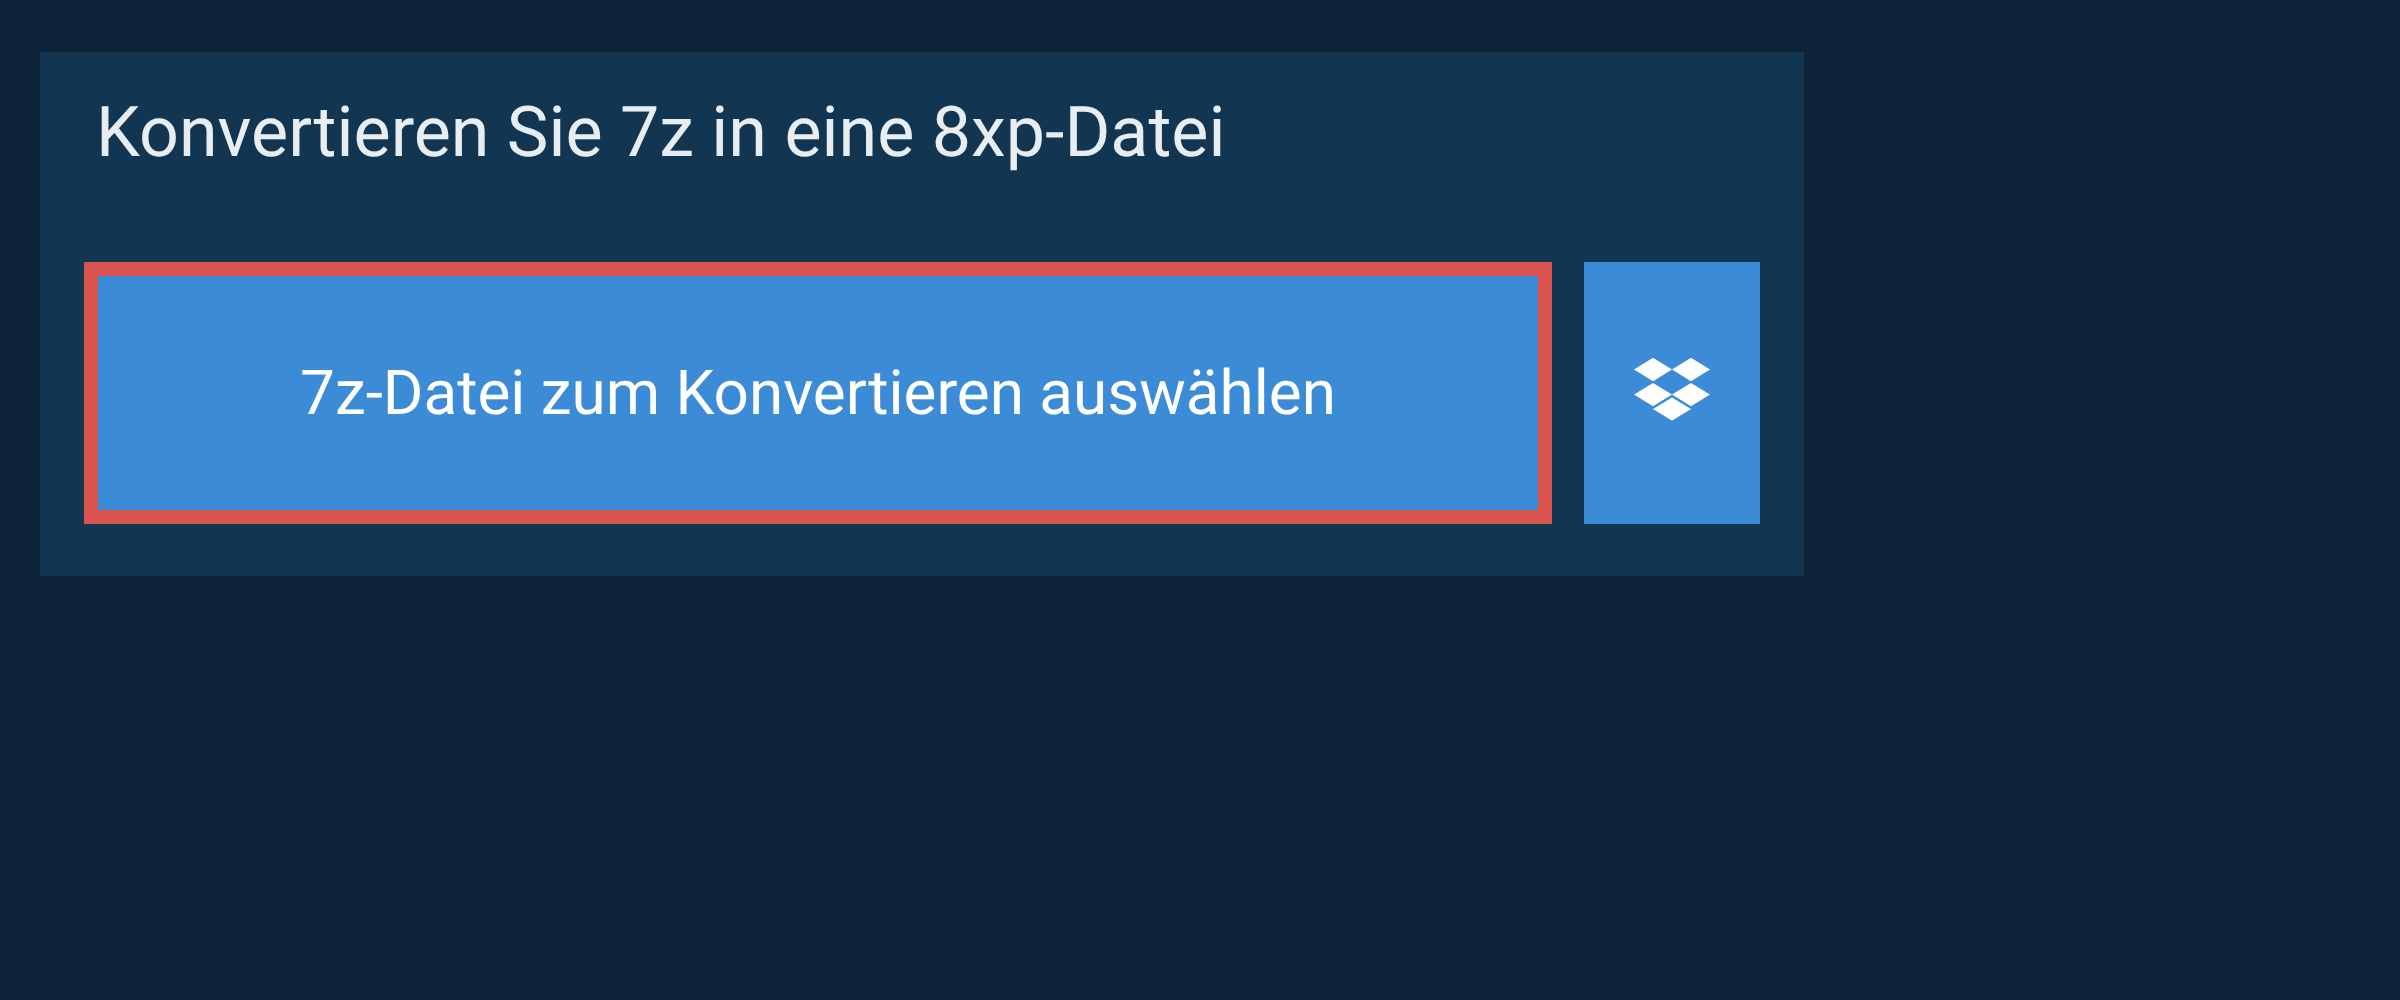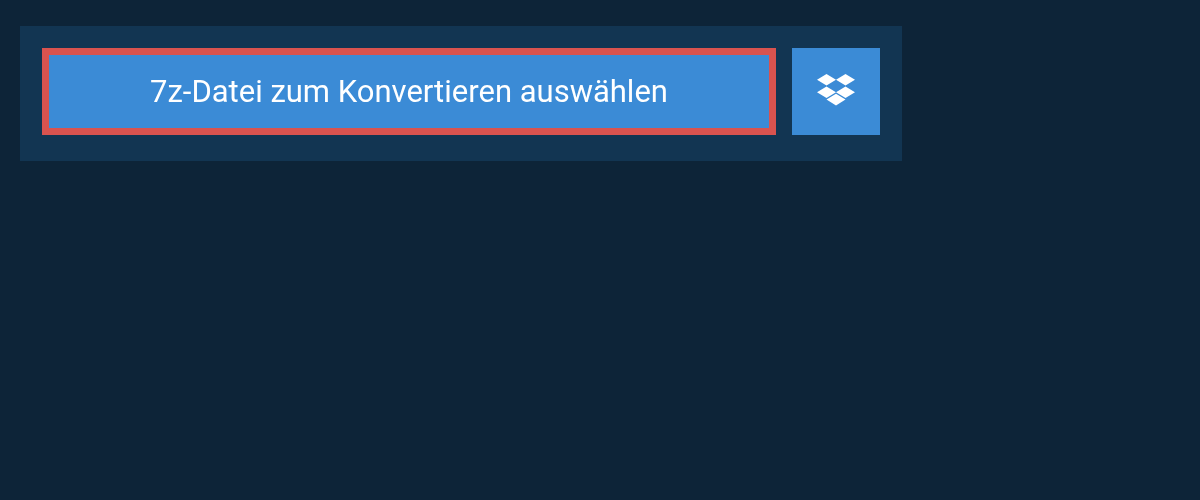--- a/index.html
+++ b/index.html
@@ -38,21 +38,21 @@
     }
     .select-btn-wrap {
       border: 7px solid #d9534f;
       display: flex;
     }
     .select-btn {
       background: #3b8bd6;
       color: #ffffff;
       font-size: 31px;
       font-weight: 400;
-      padding: 18px 62px;
+      padding: 40px 62px;
       text-align: center;
       cursor: pointer;
       display: flex;
       align-items: center;
       justify-content: center;
       min-width: 720px;
     }
     .dropbox-btn {
       background: #3b8bd6;
       width: 102px;
@@ -64,20 +64,21 @@
     .dropbox-btn svg {
       width: 38px;
       height: 38px;
       fill: #ffffff;
     }
   </style>
 </head>
 <body>
 
 <div class="panel">
+  <div class="title-bar">Konvertieren Sie 7z in eine 8xp-Datei</div>
   <div class="action-row">
     <div class="select-btn-wrap">
       <div class="select-btn">7z-Datei zum Konvertieren auswählen</div>
     </div>
     <div class="dropbox-btn">
       <span>
         <svg viewBox="0 0 24 24">
           <path d="M6 2 L12 6 L6 10 L0 6 Z M18 2 L24 6 L18 10 L12 6 Z M6 10.6 L12 14.6 L6 18.6 L0 14.6 Z M18 10.6 L24 14.6 L18 18.6 L12 14.6 Z M12 15.6 L18 19.6 L12 23.6 L6 19.6 Z" transform="scale(1 0.92)"></path>
         </svg>
       </span>

